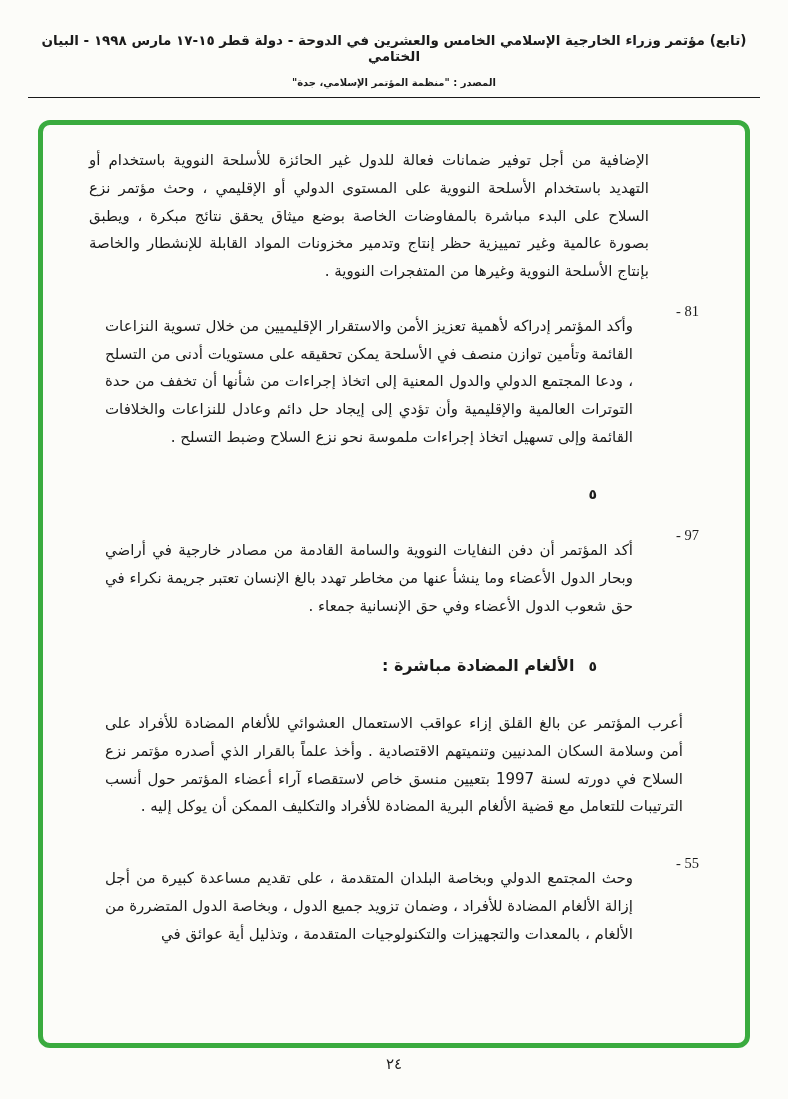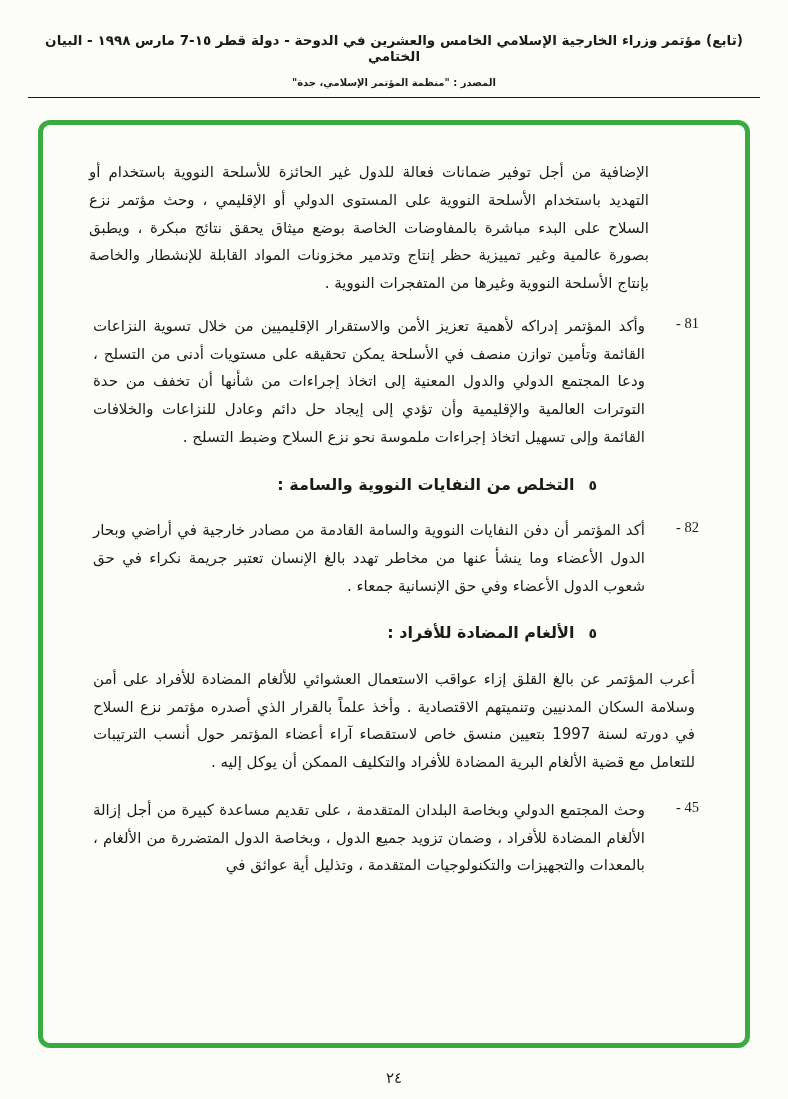--- a/index.html
+++ b/index.html
@@ -49,104 +49,103 @@
     overflow:hidden;
   }
   .content{
     padding:22px 46px 0 46px;
     font-size:15px;
     line-height:1.85;
     text-align:justify;
     color:var(--ink);
   }
   .intro{
-    margin:12px 50px 11px 0;
+    margin:0 50px 11px 0;
   }
   .numbered{
     display:flex;
     margin-bottom:12px;
   }
   .num{
     flex:0 0 50px;
     width:50px;
     font-size:14.5px;
     padding-top:1px;
     direction:rtl;
     font-family:Liberation Serif, serif;
   }
   .ptext{
     flex:1;
-    margin:4px;
+    margin:16px;
     text-align:justify;
   }
   .heading{
     margin:14px 102px 14px 0;
     display:flex;
     align-items:baseline;
     gap:14px;
     font-weight:700;
     font-size:16px;
   }
   .bullet{
     font-size:14px;
     font-weight:700;
   }
   .page-number{
     position:absolute;
-    bottom:12px;
+    bottom:26px;
     left:0;
     width:100%;
     text-align:center;
     font-size:15px;
     color:var(--ink);
   }
 </style>
 </head>
 <body>
 
 <div class="page">
 
   <div class="doc-header">
-    <div class="doc-title">(تابع) مؤتمر وزراء الخارجية الإسلامي الخامس والعشرين في الدوحة - دولة قطر ١٥-7 مارس ١٩٩٨ - البيان الختامي</div>
+    <div class="doc-title">(تابع) مؤتمر وزراء الخارجية الإسلامي الخامس والعشرين في الدوحة - دولة قطر ١٥-١٧ مارس ١٩٩٨ - البيان الختامي</div>
     <div class="doc-source">المصدر : "منظمة المؤتمر الإسلامي، جدة"</div>
   </div>
 
   <div class="header-rule"></div>
 
   <div class="frame">
     <div class="content">
 
       <p class="intro">الإضافية من أجل توفير ضمانات فعالة للدول غير الحائزة للأسلحة النووية باستخدام أو التهديد باستخدام الأسلحة النووية على المستوى الدولي أو الإقليمي ، وحث مؤتمر نزع السلاح على البدء مباشرة بالمفاوضات الخاصة بوضع ميثاق يحقق نتائج مبكرة ، ويطبق بصورة عالمية وغير تمييزية حظر إنتاج وتدمير مخزونات المواد القابلة للإنشطار والخاصة بإنتاج الأسلحة النووية وغيرها من المتفجرات النووية .</p>
 
       <div class="numbered">
         <span class="num">81 -</span>
         <p class="ptext">وأكد المؤتمر إدراكه لأهمية تعزيز الأمن والاستقرار الإقليميين من خلال تسوية النزاعات القائمة وتأمين توازن منصف في الأسلحة يمكن تحقيقه على مستويات أدنى من التسلح ، ودعا المجتمع الدولي والدول المعنية إلى اتخاذ إجراءات من شأنها أن تخفف من حدة التوترات العالمية والإقليمية وأن تؤدي إلى إيجاد حل دائم وعادل للنزاعات والخلافات القائمة وإلى تسهيل اتخاذ إجراءات ملموسة نحو نزع السلاح وضبط التسلح .</p>
       </div>
 
       <div class="heading">
         <span class="bullet">٥</span>
-        <span class="htext">التخلص من النفايات النووية والسامة :</span>
       </div>
 
       <div class="numbered">
-        <span class="num">82 -</span>
+        <span class="num">97 -</span>
         <p class="ptext">أكد المؤتمر أن دفن النفايات النووية والسامة القادمة من مصادر خارجية في أراضي وبحار الدول الأعضاء وما ينشأ عنها من مخاطر تهدد بالغ الإنسان تعتبر جريمة نكراء في حق شعوب الدول الأعضاء وفي حق الإنسانية جمعاء .</p>
       </div>
 
       <div class="heading">
         <span class="bullet">٥</span>
-        <span class="htext">الألغام المضادة للأفراد :</span>
+        <span class="htext">الألغام المضادة مباشرة :</span>
       </div>
 
       <div class="numbered">
         <p class="ptext">أعرب المؤتمر عن بالغ القلق إزاء عواقب الاستعمال العشوائي للألغام المضادة للأفراد على أمن وسلامة السكان المدنيين وتنميتهم الاقتصادية . وأخذ علماً بالقرار الذي أصدره مؤتمر نزع السلاح في دورته لسنة 1997 بتعيين منسق خاص لاستقصاء آراء أعضاء المؤتمر حول أنسب الترتيبات للتعامل مع قضية الألغام البرية المضادة للأفراد والتكليف الممكن أن يوكل إليه .</p>
       </div>
 
       <div class="numbered">
-        <span class="num">45 -</span>
+        <span class="num">55 -</span>
         <p class="ptext">وحث المجتمع الدولي وبخاصة البلدان المتقدمة ، على تقديم مساعدة كبيرة من أجل إزالة الألغام المضادة للأفراد ، وضمان تزويد جميع الدول ، وبخاصة الدول المتضررة من الألغام ، بالمعدات والتجهيزات والتكنولوجيات المتقدمة ، وتذليل أية عوائق في</p>
       </div>
 
     </div>
   </div>
 
   <div class="page-number">٢٤</div>
 
 </div>
 

